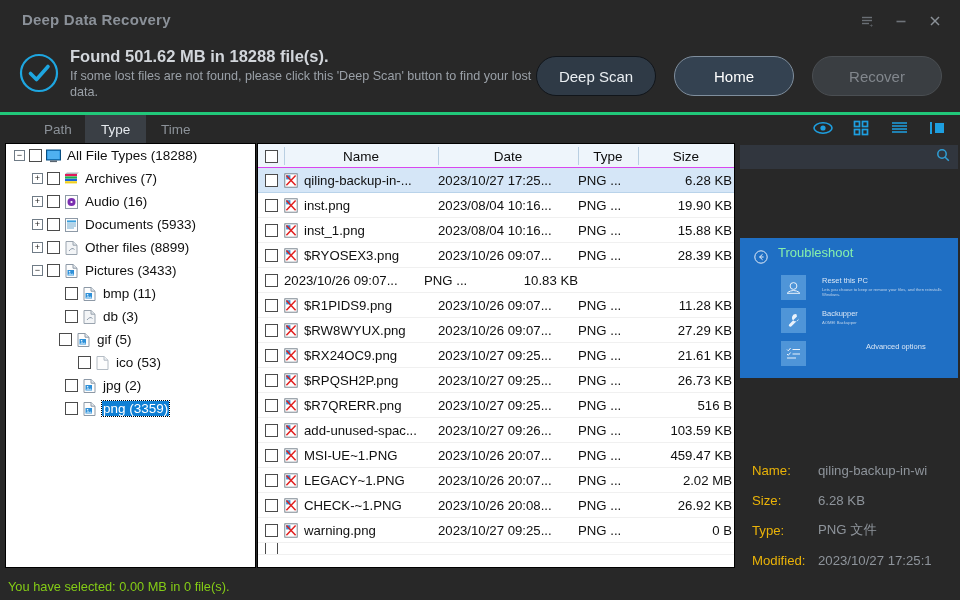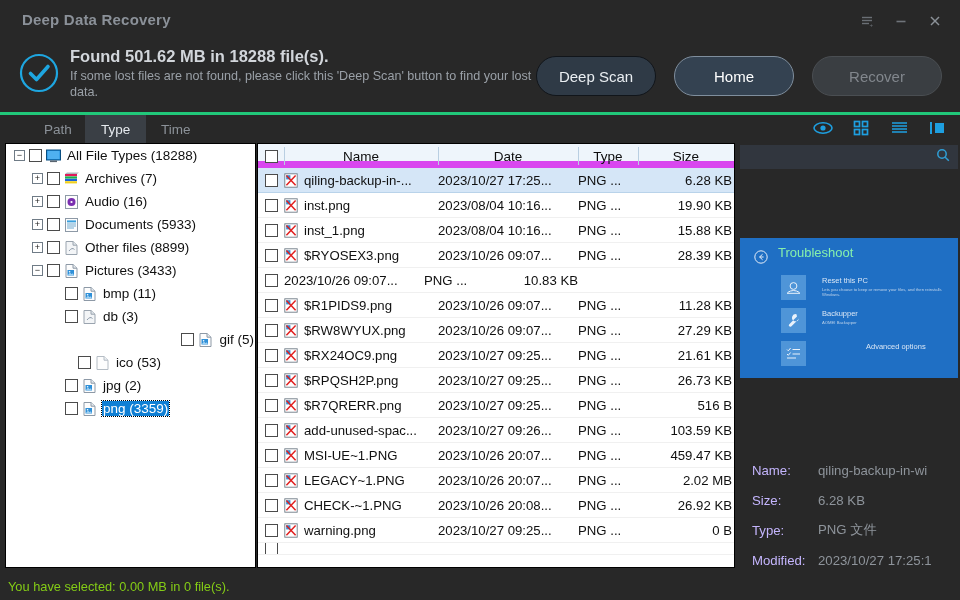--- a/index.html
+++ b/index.html
@@ -78,21 +78,21 @@
   .tnode.selected .tlabel {
     background:#0f7fd4; color:#fff; outline:1px dotted #000;
   }
 
   
   .list-panel {
     position:absolute; left:257px; top:143px; width:478px; height:425px;
     background:#ffffff; border:1px solid #000; overflow:hidden;
   }
   .lhead {
-    position:relative; height:24px; background:#eef5fb; border-bottom:7px solid #d946ef;
+    position:relative; height:24px; background:#eef5fb; border-bottom:1px solid #d946ef;
     display:flex; font-size:13.5px; color:#0d0d0d;
   }
   .lhead .hc { display:flex; align-items:center; justify-content:center; height:24px; position:relative; }
   .lhead .hc + .hc::before {
     content:""; position:absolute; left:0; top:3px; bottom:3px; width:1px; background:#b9cfe2;
   }
   .hc-chk { width:26px; justify-content:center !important; }
   .hc-name { width:154px; }
   .hc-date { width:140px; }
   .hc-type { width:60px; }
@@ -130,21 +130,21 @@
   .pv-back { position:absolute; left:14px; top:12px; width:14px; height:14px; }
   .pv-title { position:absolute; left:38px; top:7px; font-size:13px; color:#86efac; font-weight:normal; }
   .pv-tile { position:absolute; display:flex; align-items:flex-start; }
   .pv-sq { width:25px; height:25px; background:#4f95d8; display:flex; align-items:center; justify-content:center; flex:0 0 auto; }
   .pv-txt { margin-left:16px; padding-top:1px; }
   .pv-t1 { font-size:7.5px; color:#d9e6f5; line-height:9px; }
   .pv-t2 { font-size:4.2px; color:#bcd2ea; line-height:5px; margin-top:2px; }
 
   .info { position:absolute; left:14px; top:312px; width:210px; }
   .info-row { height:30px; display:flex; align-items:center; font-size:13.2px; white-space:nowrap; }
-  .info-k { width:66px; color:#c4b5fd; flex:0 0 auto; }
+  .info-k { width:66px; color:#eab308; flex:0 0 auto; }
   .info-v { color:#8e949b; overflow:hidden; }
 
   
   .statusbar {
     position:absolute; left:0; top:572px; width:960px; height:28px; background:#282828;
     display:flex; align-items:center;
   }
   .statusbar span { margin-left:8px; font-size:12.8px; color:#84cc16; }
 </style>
 </head>
@@ -325,21 +325,21 @@
         <div class="tnode" style="padding-left: 44px;">
           <span class="tog none"></span>
           <span class="cb"></span>
           <span class="ticon"><svg width="15" height="16" viewBox="0 0 15 16">
               <path d="M2 1.5 L9 1.5 L13 5.2 L13 14.5 L2 14.5 z" fill="#f3f5f7" stroke="#9aa4af"></path>
               <path d="M9 1.5 L9 5.2 L13 5.2" fill="#dfe4e9" stroke="#9aa4af"></path>
               <path d="M5 11 q3 -4 5.5 -1.5" stroke="#8b99a8" fill="none" stroke-width="1"></path>
             </svg></span>
           <span class="tlabel">db (3)</span>
         </div>
-        <div class="tnode" style="padding-left: 38px; justify-content: flex-end;">
+        <div class="tnode" style="padding-left: 38px;">
           <span class="tog none"></span>
           <span class="cb"></span>
           <span class="ticon"><svg width="15" height="16" viewBox="0 0 15 16">
               <path d="M2 1.5 L9 1.5 L13 5.2 L13 14.5 L2 14.5 z" fill="#fdfdfd" stroke="#8d99a6"></path>
               <path d="M9 1.5 L9 5.2 L13 5.2" fill="#e4e9ee" stroke="#8d99a6"></path>
               <rect x="3.5" y="7" width="6.5" height="5.5" fill="#2f90d8"></rect>
               <circle cx="5.6" cy="8.8" r="0.8" fill="#fff"></circle>
               <path d="M3.8 12.3 L6 9.6 L7.6 11.2 L8.8 10.2 L9.9 12.3 z" fill="#9fd0f2"></path>
             </svg></span>
           <span class="tlabel">gif (5)</span>

